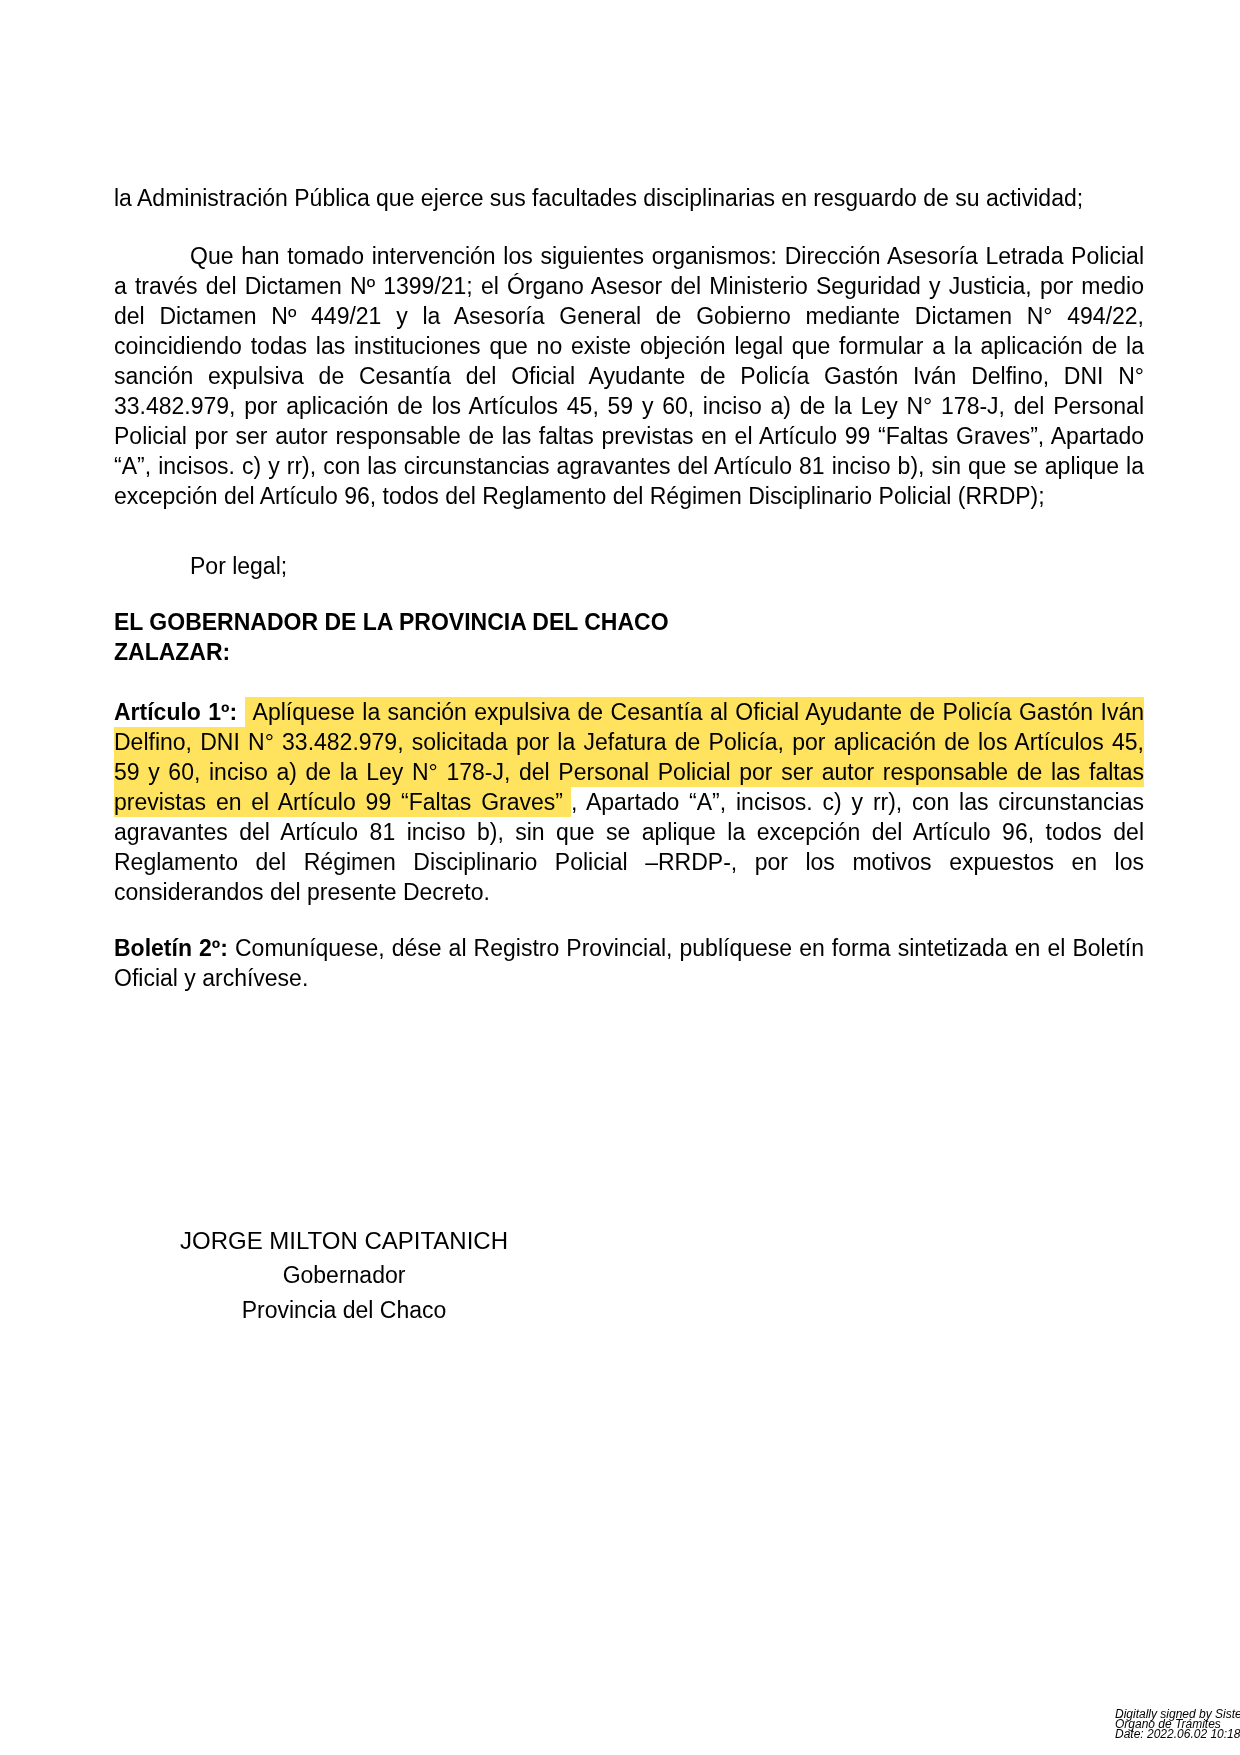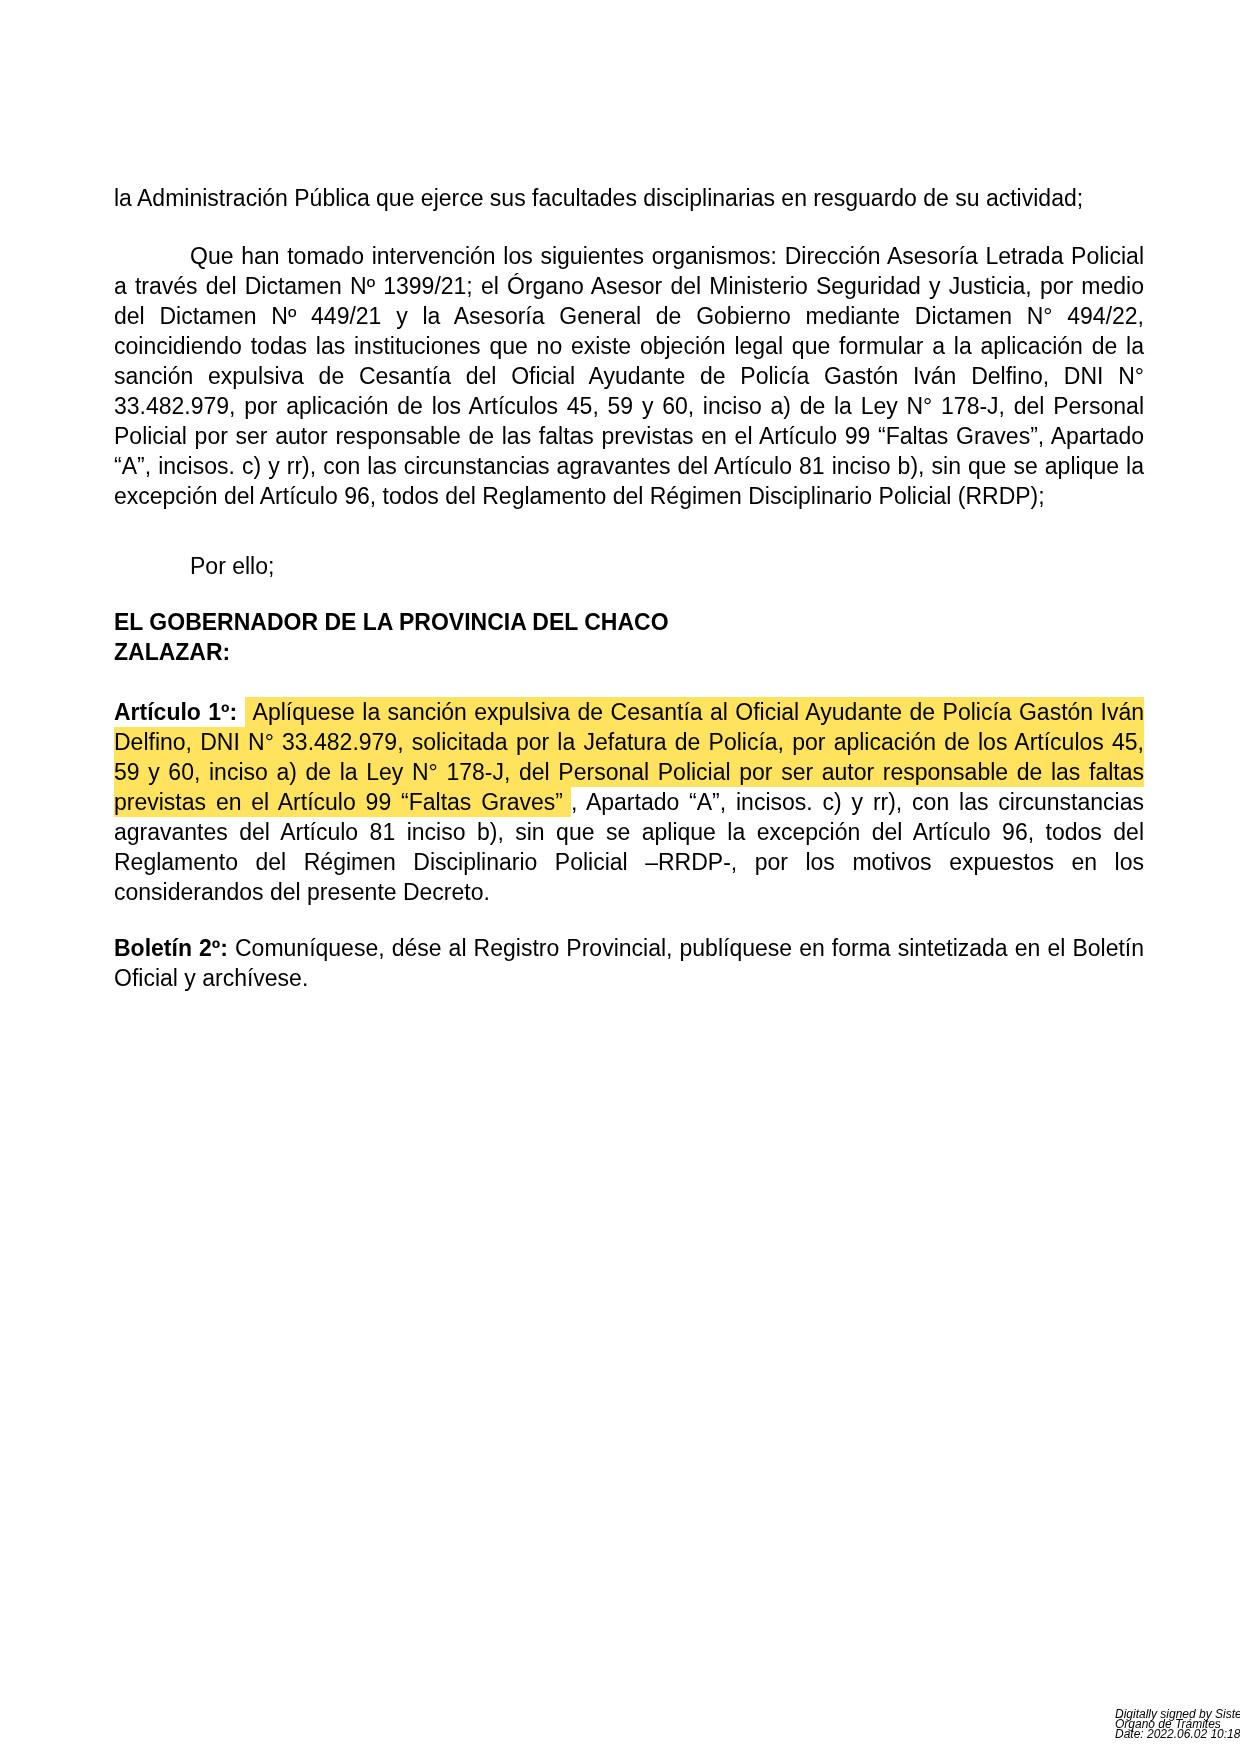--- a/index.html
+++ b/index.html
@@ -69,32 +69,37 @@
 </head>
 <body>
 
 <div class="page">
   <div class="content">
 
     <p class="para">la Administración Pública que ejerce sus facultades disciplinarias  en resguardo de su actividad;</p>
 
     <p class="para indent p-organismos">Que han tomado intervención los siguientes organismos: Dirección Asesoría Letrada Policial a través del Dictamen Nº 1399/21; el Órgano Asesor del Ministerio Seguridad y Justicia, por medio del Dictamen Nº 449/21 y la Asesoría General de Gobierno mediante Dictamen N° 494/22, coincidiendo todas las instituciones que no existe objeción legal que formular a la aplicación de la sanción expulsiva de Cesantía del Oficial Ayudante de Policía Gastón Iván Delfino, DNI N° 33.482.979, por aplicación de los Artículos 45, 59 y 60, inciso a) de la Ley N° 178-J, del Personal Policial por ser autor responsable de las faltas previstas en el Artículo 99 “Faltas Graves”, Apartado “A”, incisos. c) y rr), con las circunstancias agravantes del Artículo 81 inciso b), sin que se aplique la excepción del Artículo 96, todos del Reglamento del Régimen Disciplinario Policial (RRDP);</p>
 
-    <p class="para indent p-porello">Por ello;</p>
+    <p class="para indent p-porello">Por legal;</p>
 
     <div class="heading">
       <div>EL GOBERNADOR DE LA PROVINCIA DEL CHACO</div>
       <div>ZALAZAR:</div>
     </div>
 
     <p class="para articulo"><b class="art-label">Artículo 1º:</b> <mark class="hl">Aplíquese la sanción expulsiva de Cesantía al Oficial Ayudante de Policía Gastón Iván Delfino, DNI N° 33.482.979, solicitada por la Jefatura de Policía, por aplicación de los Artículos 45, 59 y 60, inciso a) de la Ley N° 178-J, del Personal Policial por ser autor responsable de las faltas previstas en el Artículo 99 “Faltas Graves”</mark><span>, Apartado “A”, incisos. c) y rr), con las circunstancias agravantes del Artículo 81 inciso b), sin que se aplique la excepción del Artículo 96, todos del Reglamento del Régimen Disciplinario Policial –RRDP-, por los motivos expuestos en los considerandos del presente Decreto.</span></p>
 
     <p class="para articulo"><b class="art-label">Boletín 2º:</b> <span>Comuníquese, dése al Registro Provincial, publíquese en forma sintetizada en el Boletín Oficial y archívese.</span></p>
 
     <div class="signatures">
+      <div class="sig">
+        <div class="sig-name">JORGE MILTON CAPITANICH</div>
+        <div class="sig-title">Gobernador</div>
+        <div class="sig-org">Provincia del Chaco</div>
+      </div>
     </div>
 
   </div>
 
   <div class="digital-signature">
     <div>Digitally signed by Sistema</div>
     <div>Órgano de Trámites</div>
     <div>Date: 2022.06.02 10:18:30 ART</div>
   </div>
 </div>

